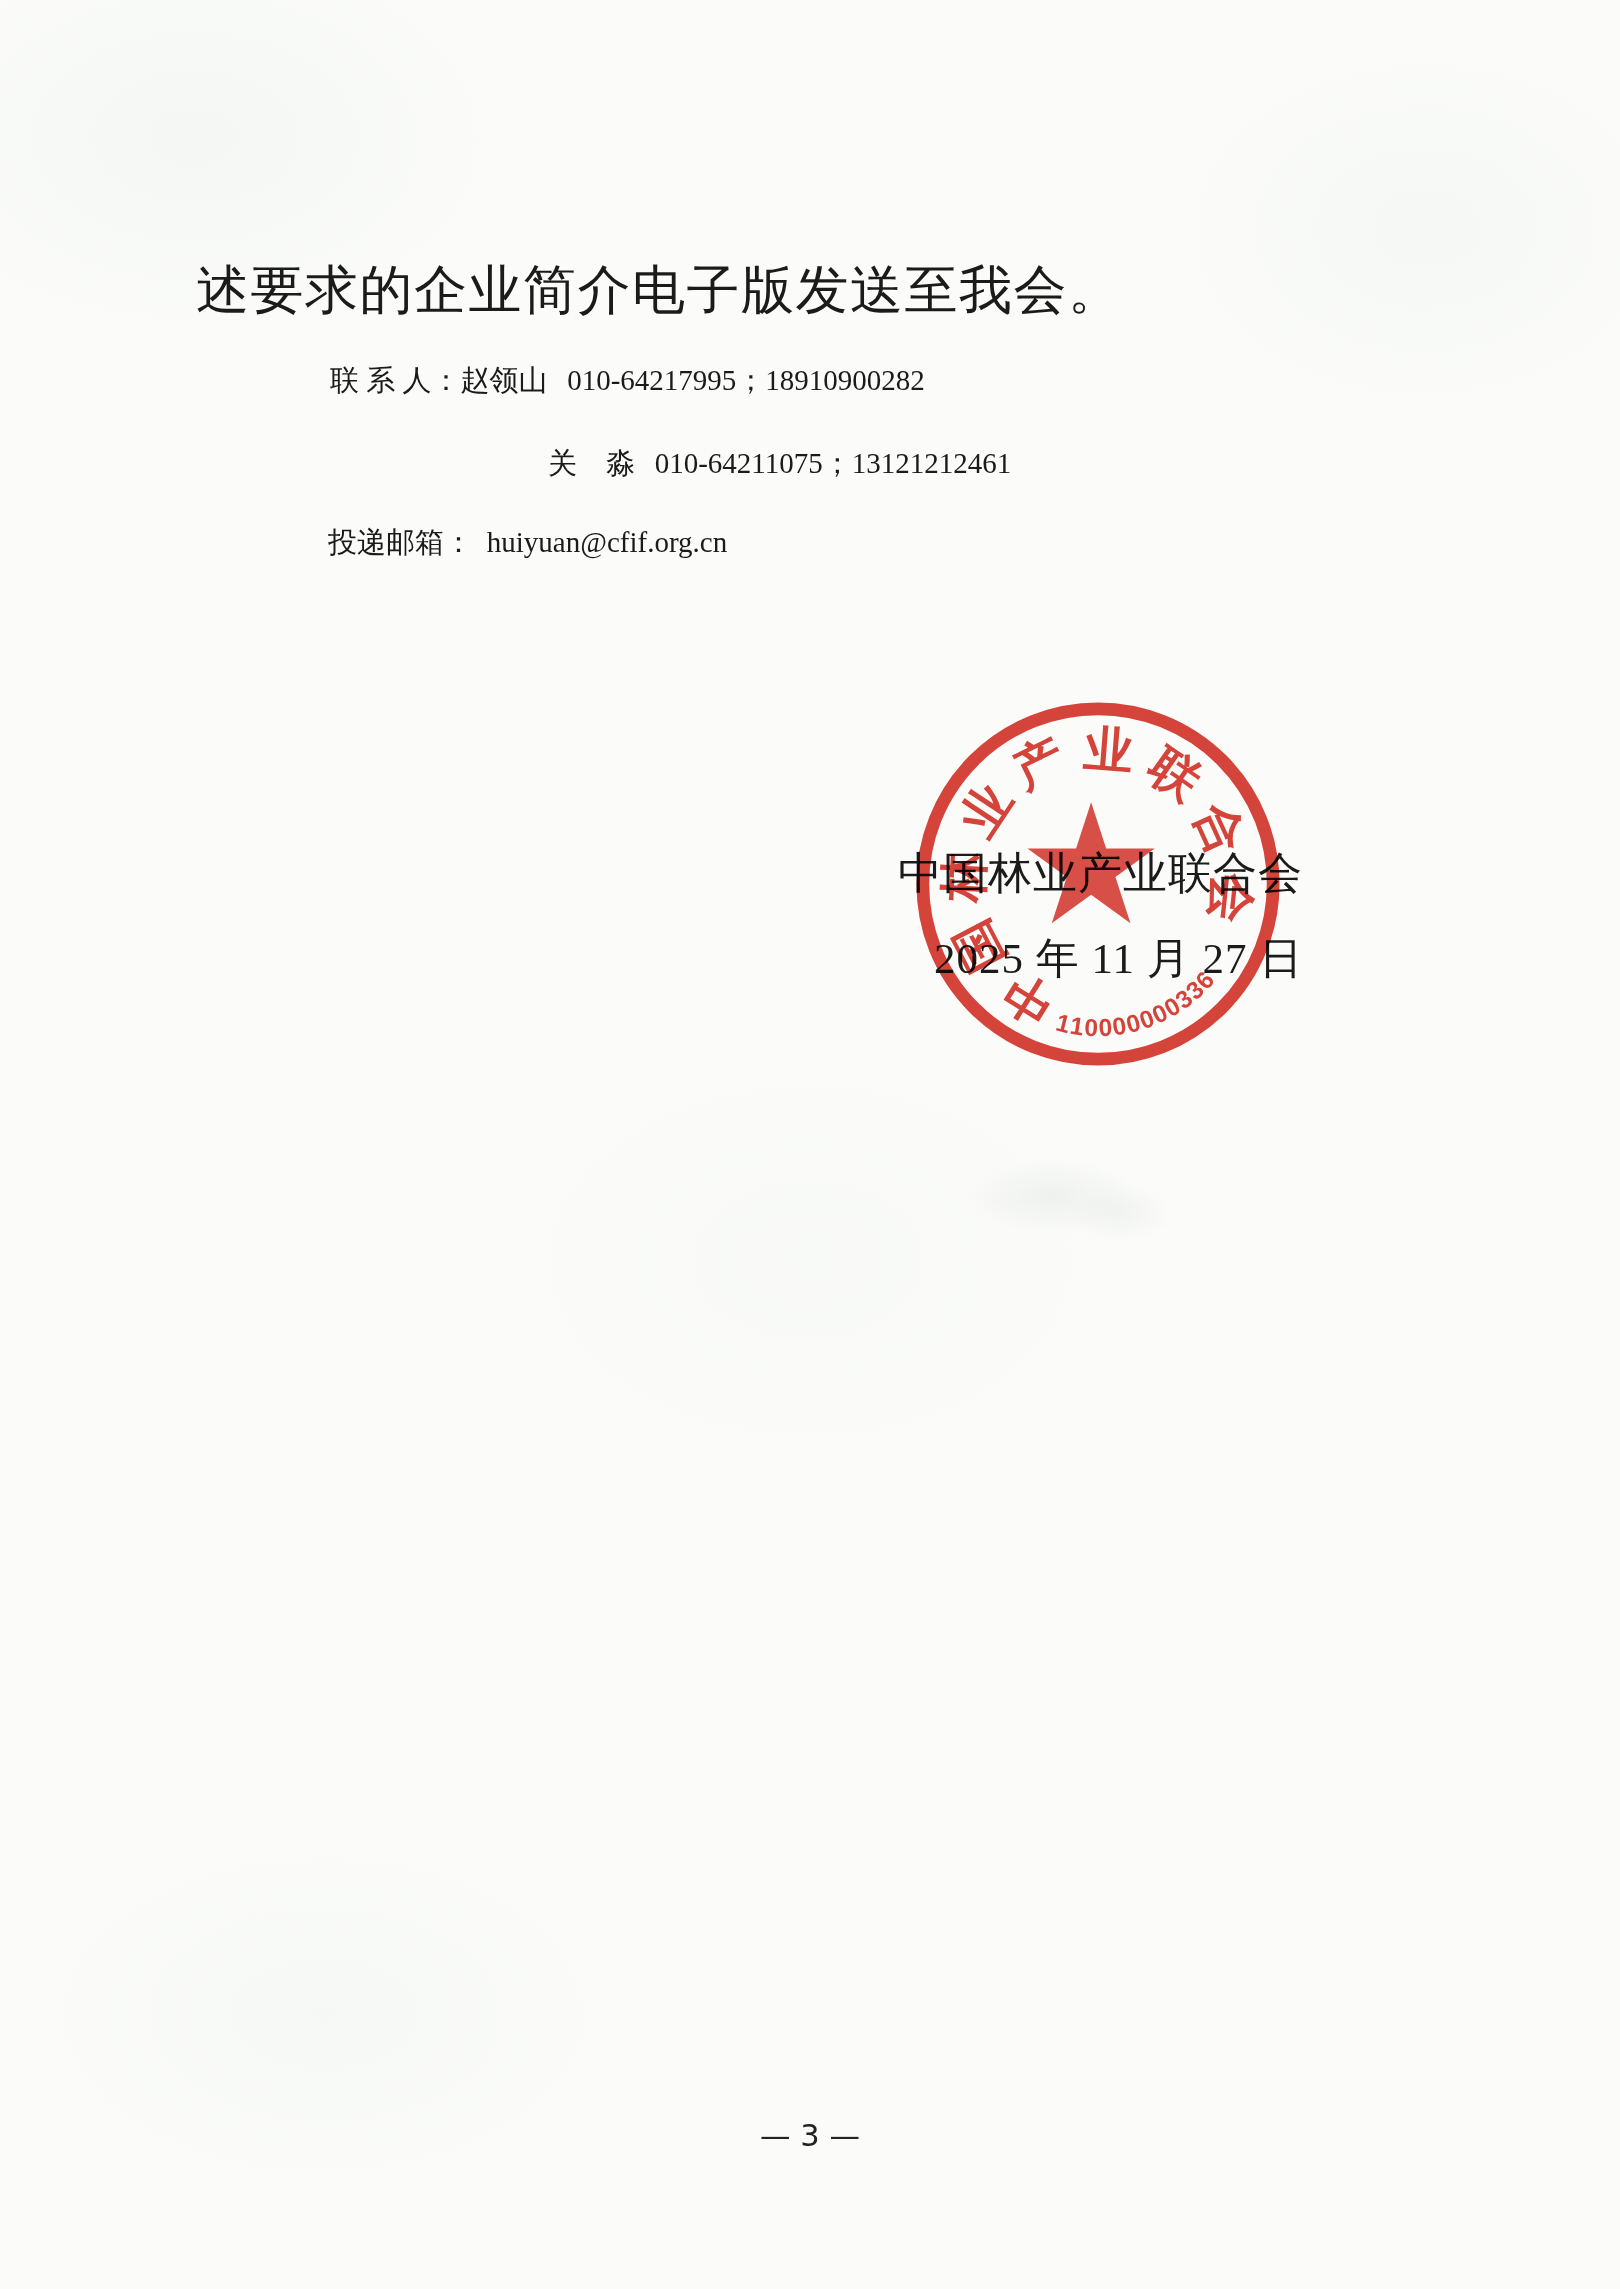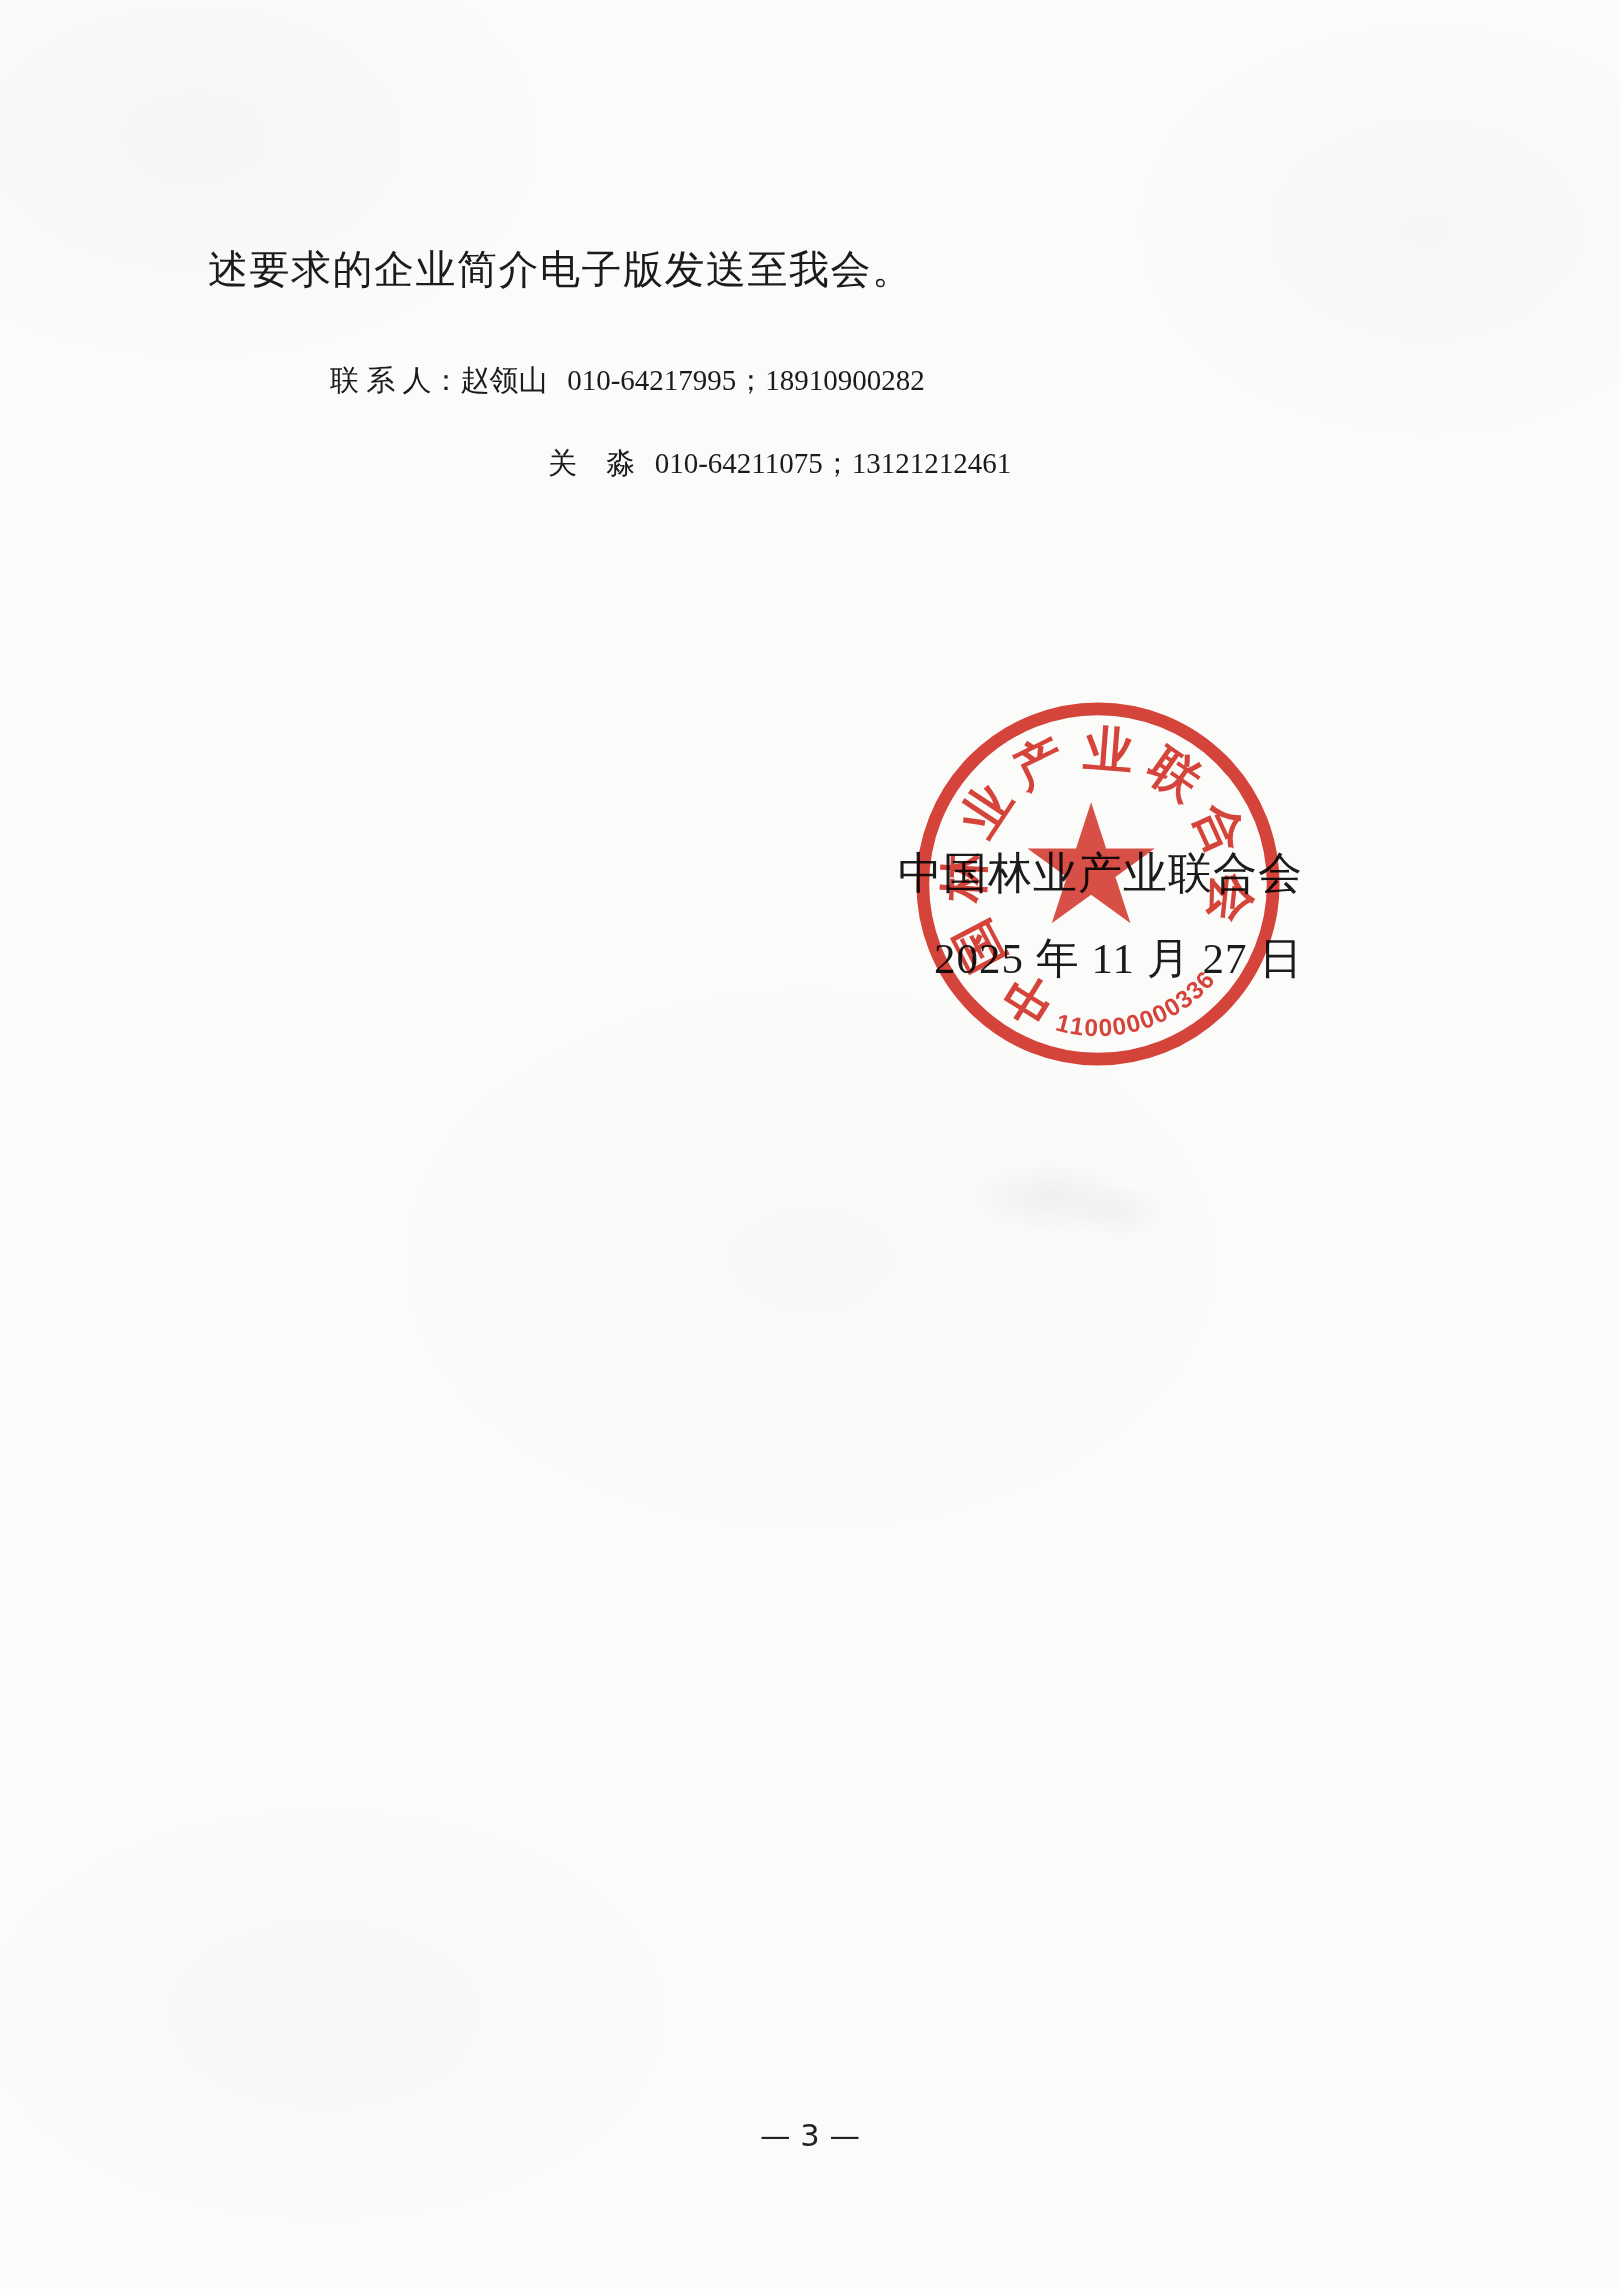--- a/index.html
+++ b/index.html
@@ -11,21 +11,21 @@
     background-image:
       radial-gradient(ellipse 493px 315px at 12% 6%, rgba(208,216,212,.14), transparent 70%),
       radial-gradient(ellipse 414px 296px at 88% 10%, rgba(208,216,212,.12), transparent 70%),
       radial-gradient(ellipse 591px 394px at 50% 55%, rgba(214,220,216,.08), transparent 70%),
       radial-gradient(ellipse 493px 296px at 20% 88%, rgba(208,216,212,.10), transparent 70%);
     overflow:hidden;
     font-family:"Liberation Serif","DejaVu Serif",serif;
     color:#1b1b1b;
   }
   .abs{position:absolute;line-height:1.15;white-space:nowrap;}
-  .body-line{left:208px;top:207px;font-size:40px;letter-spacing:1.5px;}
+  .body-line{left:196px;top:207px;font-size:53px;letter-spacing:1.5px;}
   .contact-row{font-size:29px;}
   .row1{left:330px;top:364px;}
   .row2{left:548px;top:447px;}
   .row3{left:328px;top:526px;}
   .gap-md{display:inline-block;margin-left:19.7px;}
   .gap-sm{display:inline-block;margin-left:13.8px;}
   .sig-org{left:898px;top:849px;font-size:44px;letter-spacing:1px;z-index:2;}
   .sig-date{left:934px;top:934px;font-size:43px;letter-spacing:1px;z-index:2;}
   .footer{left:0;width:100%;top:2118px;text-align:center;font-size:30.5px;
           font-family:"DejaVu Sans","Liberation Sans",sans-serif;color:#222;}
@@ -54,20 +54,23 @@
   <p class="abs body-line">述要求的企业简介电子版发送至我会。</p>
 
   <div class="abs contact-row row1">
     <span>联 系 人：</span><span>赵领山</span><span class="gap-md">010-64217995；18910900282</span>
   </div>
 
   <div class="abs contact-row row2">
     <span>关　淼</span><span class="gap-md">010-64211075；13121212461</span>
   </div>
 
+  <div class="abs contact-row row3">
+    <span>投递邮箱：</span><span class="gap-sm">huiyuan@cfif.org.cn</span>
+  </div>
 
   <div class="abs sig-org">中国林业产业联合会</div>
   <div class="abs sig-date">2025 年 11 月 27 日</div>
 
   <svg class="seal" viewBox="0 0 380 380" xmlns="http://www.w3.org/2000/svg" style="--ink: #d6352a;">
     <circle class="seal-ring" cx="190" cy="190" r="178"></circle>
     <polygon class="seal-star" points="183,107 167.7,154 118.3,154 158.3,183 143,230 183,201 223,230 207.7,183 247.7,154 198.3,154"></polygon>
     <g id="seal-ring-text">
         <text x="117.93098006428411" y="305.3345410772739" transform="rotate(-148 117.93098006428411 305.3345410772739)" class="seal-char">中</text>
         <text x="69.36652668776183" y="252.7978113999646" transform="rotate(-117.5 69.36652668776183 252.7978113999646)" class="seal-char">国</text>

